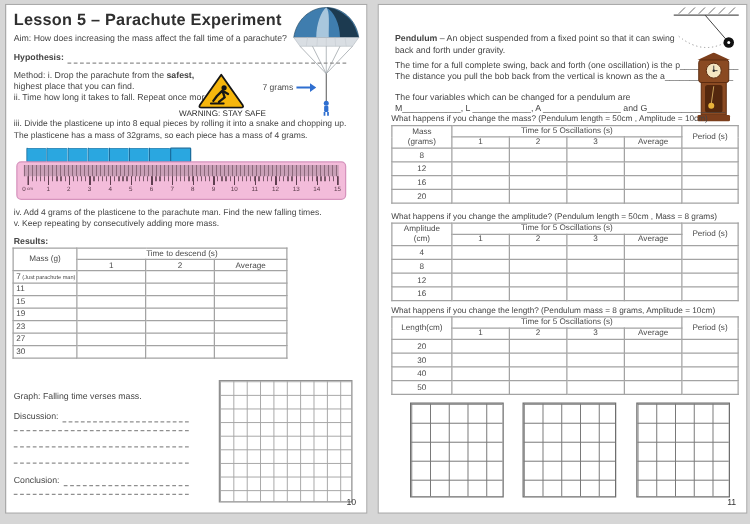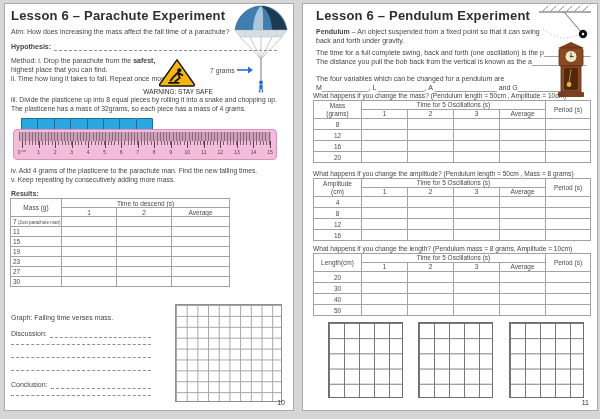--- a/index.html
+++ b/index.html
@@ -65,21 +65,21 @@
   .warn-caption{font-size:6.5px;color:#2b2b2b;white-space:nowrap;}
   .weight-row{display:flex;align-items:center;gap:2px;font-size:6.8px;color:#4a4a4a;}
 </style>
 </head>
 <body>
 
 <div class="spread">
 
   <div class="page page-left">
 
-    <div class="abs title" style="left:6px;top:4px;">Lesson 6 – Parachute Experiment</div>
+    <div class="abs title" style="left:6px;top:4px;">Lesson 5 – Parachute Experiment</div>
 
     <svg class="abs" style="left:225px;top:-1px;" width="62" height="90" viewBox="0 0 62 90">
       <path d="M31,3 C18,3 7,13 5,27 L57,27 C55,13 44,3 31,3 Z" fill="#3f7dae" stroke="#24475f" stroke-width="0.5"></path>
       <path d="M31,3 C38,3 50,9 54,19 L57,27 L42,27 C42,16 37,6 31,3 Z" fill="#1c3a50"></path>
       <path d="M31,3 C27,6 23,16 23,27 L33,27 C33,16 34,6 31,3 Z" fill="#a9c7dd"></path>
       <path d="M5,27 L57,27 L52,34 L10,34 Z" fill="#d9dee3" stroke="#b3bac1" stroke-width="0.5"></path>
       <g stroke="#c0c6cc" stroke-width="0.4">
         <line x1="16" y1="27" x2="15" y2="34"></line>
           <line x1="24" y1="27" x2="23.5" y2="34"></line>
         <line x1="31" y1="27" x2="31" y2="34"></line>
@@ -257,21 +257,20 @@
     </div>
     <span class="abs dash-line" style="left:6px;top:384px;width:140px;"></span>
 
     <div class="abs grid grid-big" style="left:170px;top:300px;"></div>
 
     <div class="page-num">10</div>
   </div>
 
   <div class="page page-right">
 
-    <div class="abs title" style="left:13px;top:4px;">Lesson 6 – Pendulum Experiment</div>
 
     <svg class="abs" style="left:228px;top:1px;" width="66" height="40" viewBox="0 0 66 40">
       <line x1="8" y1="7" x2="60" y2="7" stroke="#555" stroke-width="1"></line>
       <g stroke="#555" stroke-width="0.7">
         <line x1="12" y1="6" x2="17" y2="1"></line>
           <line x1="20" y1="6" x2="25" y2="1"></line>
         <line x1="28" y1="6" x2="33" y2="1"></line>
           <line x1="36" y1="6" x2="41" y2="1"></line>
         <line x1="44" y1="6" x2="49" y2="1"></line>
           <line x1="52" y1="6" x2="57" y2="1"></line>

